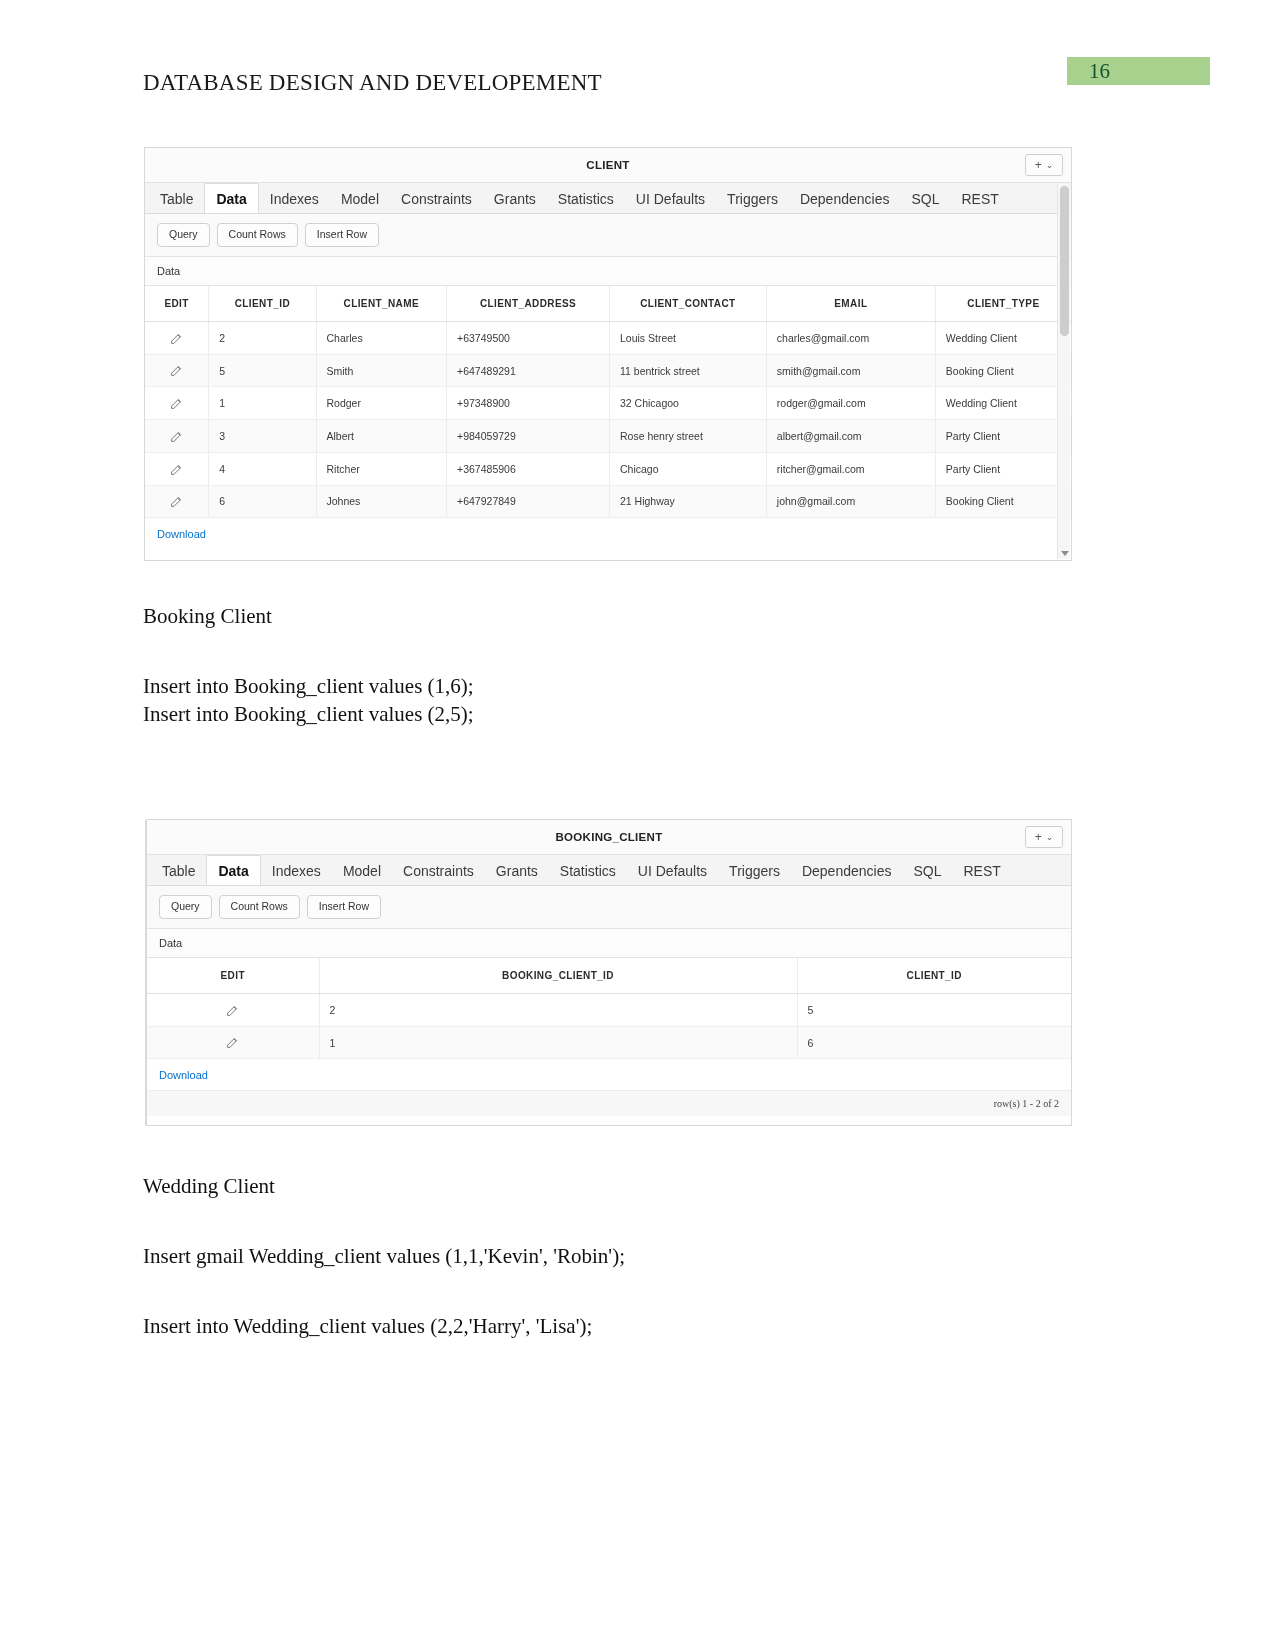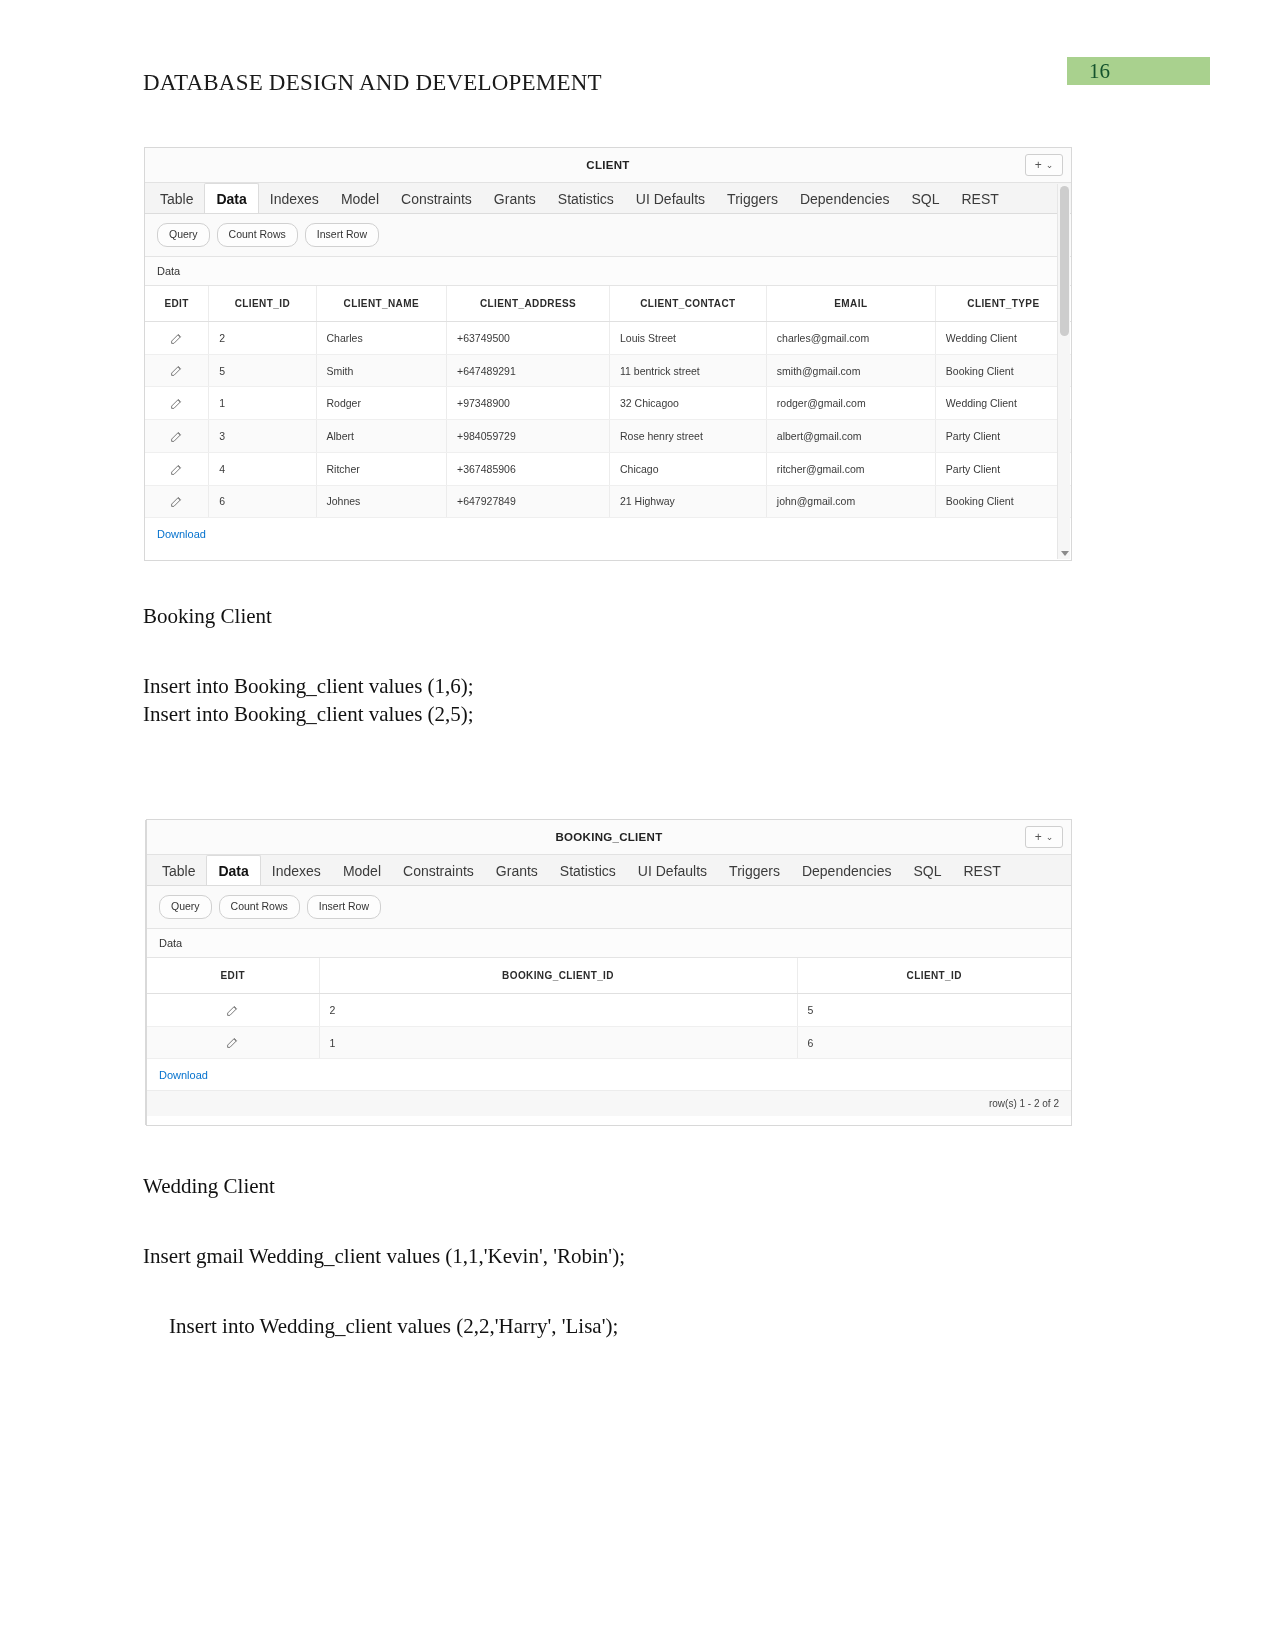--- a/index.html
+++ b/index.html
@@ -125,21 +125,21 @@
     align-items: center;
     padding-left: 12px;
     gap: 7px;
   }
   .btn {
     font-family: "Liberation Sans", sans-serif;
     font-size: 10.5px;
     color: #333;
     background: #fdfdfd;
     border: 1px solid #d0d0d0;
-    border-radius: 10px;
+    border-radius: 4px;
     padding: 5px 11px;
     line-height: 1.1;
     white-space: nowrap;
   }
 
   .region-head {
     height: 29px;
     background: #fcfcfc;
     border-bottom: 1px solid #e4e4e4;
     display: flex;
@@ -201,21 +201,21 @@
     color: #0572ce;
   }
   .rowcount-bar {
     height: 26px;
     background: #f7f7f7;
     border-top: 1px solid #ececec;
     display: flex;
     align-items: center;
     justify-content: flex-end;
     padding-right: 12px;
-    font-family: Liberation Sans, sans-serif;
+    font-family: Liberation Serif, serif;
     font-size: 10px;
     color: #444;
   }
 
   
   .vscroll {
     position: absolute;
     top: 36px;
     right: 1px;
     bottom: 1px;
@@ -491,13 +491,13 @@
   </table>
 
   <div class="download-bar">
     <span class="download-link">Download</span>
   </div>
   <div class="rowcount-bar">row(s) 1 - 2 of 2</div>
 </div>
 
 <div class="para" style="top:1174px;">Wedding Client</div>
 <div class="para" style="top:1244px;">Insert gmail Wedding_client values (1,1,'Kevin', 'Robin');</div>
-<div class="para" style="top:1314px;margin-left:26px;">Insert into Wedding_client values (2,2,'Harry', 'Lisa');</div>
+<div class="para" style="top:1314px;">Insert into Wedding_client values (2,2,'Harry', 'Lisa');</div>
 
 </body></html>

